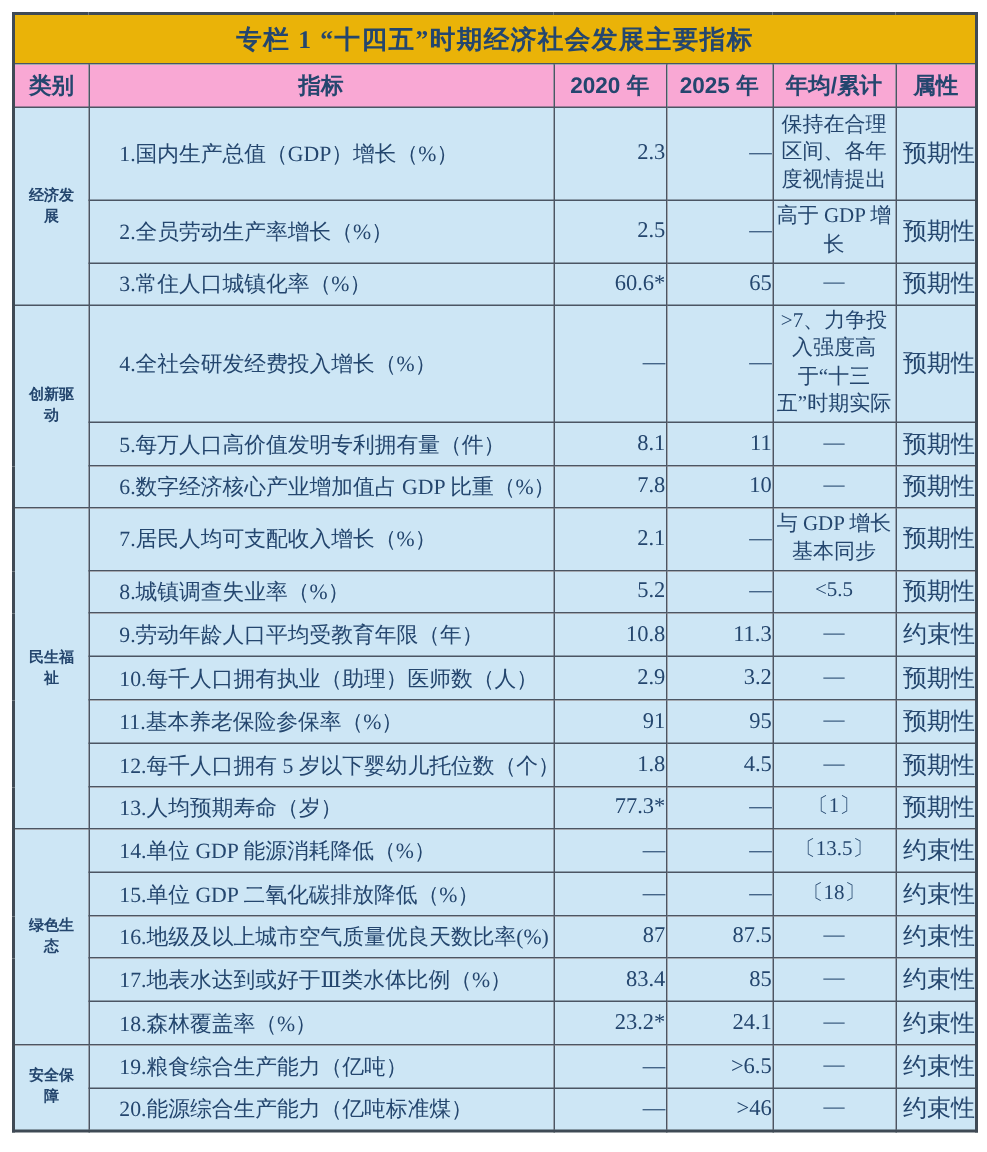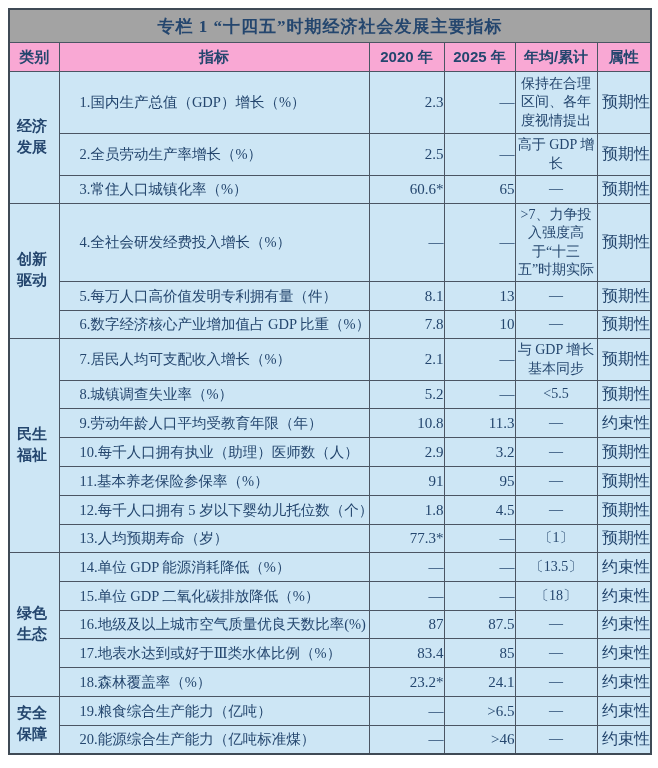--- a/index.html
+++ b/index.html
@@ -25,41 +25,42 @@
   }
   td {
     border: 1px solid #4b5563;
     background: #cde6f5;
     overflow: hidden;
     padding: 0;
     vertical-align: middle;
   }
   
   tr.title-row td {
-    background: #a3a3a3;
+    background: #eab308;
     text-align: center;
     font-weight: bold;
     font-size: 17px;
     letter-spacing: 1px;
     height: 32px;
   }
   
   tr.head-row td {
     background: #f9a8d4;
     font-family: "Liberation Sans", "DejaVu Sans", sans-serif;
     font-weight: bold;
     font-size: 15px;
     text-align: center;
     height: 28px;
   }
   
   td.c {
-    font-family: Liberation Mono, monospace;
+    font-family: Liberation Sans, sans-serif;
     font-weight: bold;
-    font-size: 15px;
+    font-size: 10px;
+    text-align: center;
     padding: 0 7px;
     line-height: 1.4;
     word-break: break-all;
   }
   
   td.i {
     font-size: 14.5px;
     text-align: left;
     padding-left: 20px;
     white-space: nowrap;
@@ -144,21 +145,21 @@
     <td class="c" rowspan="3">创新驱动</td>
     <td class="i">4.全社会研发经费投入增长（%）</td>
     <td class="n">—</td>
     <td class="n">—</td>
     <td class="a">&gt;7、力争投入强度高于“十三五”时期实际</td>
     <td class="p">预期性</td>
   </tr>
   <tr class="h29">
     <td class="i">5.每万人口高价值发明专利拥有量（件）</td>
     <td class="n">8.1</td>
-    <td class="n">13</td>
+    <td class="n">11</td>
     <td class="a">—</td>
     <td class="p">预期性</td>
   </tr>
   <tr class="h28">
     <td class="i">6.数字经济核心产业增加值占 GDP 比重（%）</td>
     <td class="n">7.8</td>
     <td class="n">10</td>
     <td class="a">—</td>
     <td class="p">预期性</td>
   </tr>

